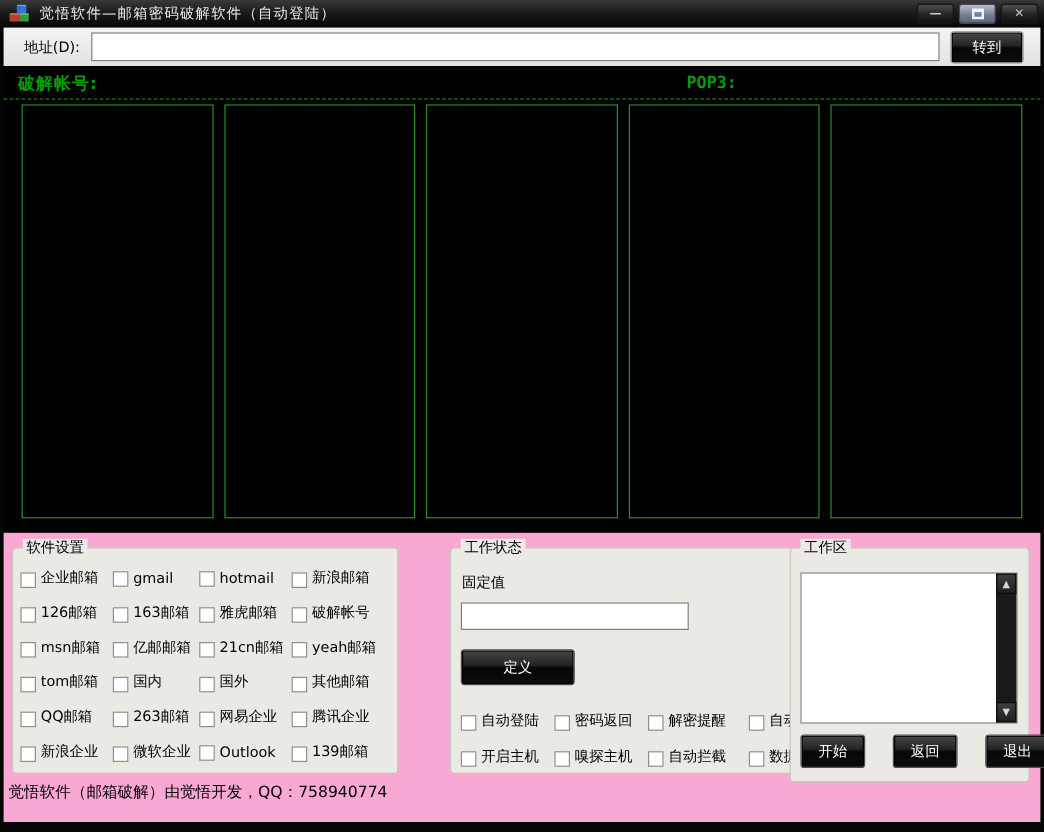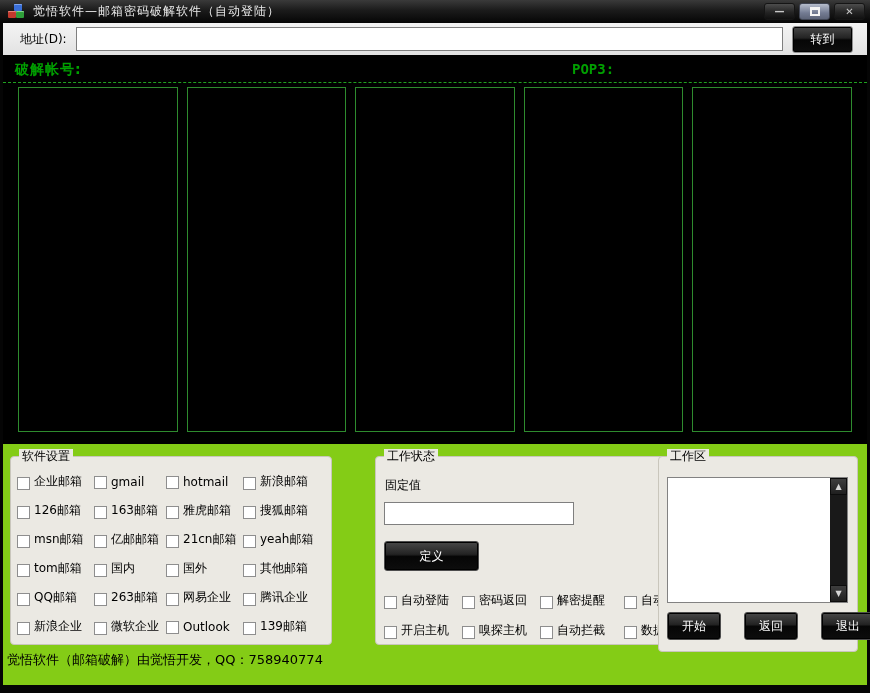--- a/index.html
+++ b/index.html
@@ -67,21 +67,21 @@
   }
   .cap-pop3 {
     position: absolute; left: 569px; top: 6px;
     color: #00a000; font-weight: bold; font-size: 14px;
     font-family: "DejaVu Sans Mono", "Liberation Mono", monospace;
   }
   .panels { display: flex; gap: 9px; padding: 4px 15px 0 15px; }
   .panel { flex: 1; height: 345px; background: #000; border: 1px solid #2e8b2e; }
 
   
-  .gray-area { height: 241px; margin: 0 3px; background: #84cc16; position: relative; }
+  .gray-area { height: 241px; margin: 0 3px; background: #f9a8d4; position: relative; }
   .group {
     position: absolute; border: 1px solid #c9c6bc; border-radius: 4px;
     background: #ebe9e3;
   }
   .group-title {
     position: absolute; top: -8px; left: 8px; background: #ebe9e3;
     padding: 0 3px; color: #000; font-size: 12px; line-height: 14px;
   }
   .g1 { left: 7px;  top: 12px; width: 322px; height: 189px; }
   .g2 { left: 337px; top: 12px; width: 311px; height: 189px; margin-left: 35px; }
@@ -201,21 +201,21 @@
           <label class="cb">
           <span class="box"></span>
           <span>163邮箱</span>
         </label>
           <label class="cb">
           <span class="box"></span>
           <span>雅虎邮箱</span>
         </label>
           <label class="cb">
           <span class="box"></span>
-          <span>搜狐邮箱</span>
+          <span>破解帐号</span>
         </label>
           <label class="cb">
           <span class="box"></span>
           <span>msn邮箱</span>
         </label>
           <label class="cb">
           <span class="box"></span>
           <span>亿邮邮箱</span>
         </label>
           <label class="cb">

